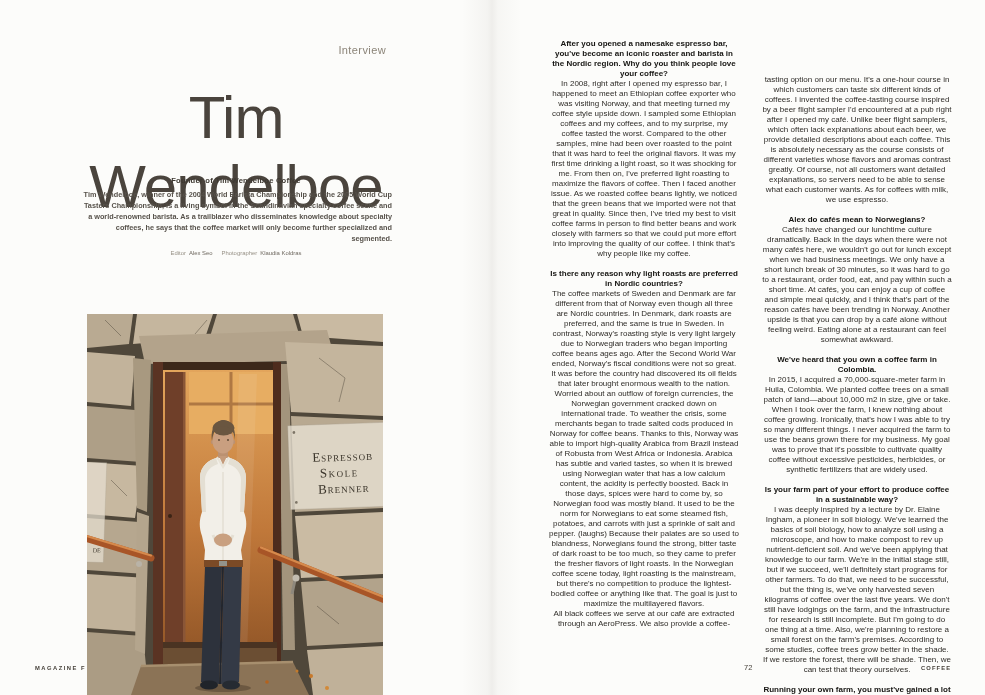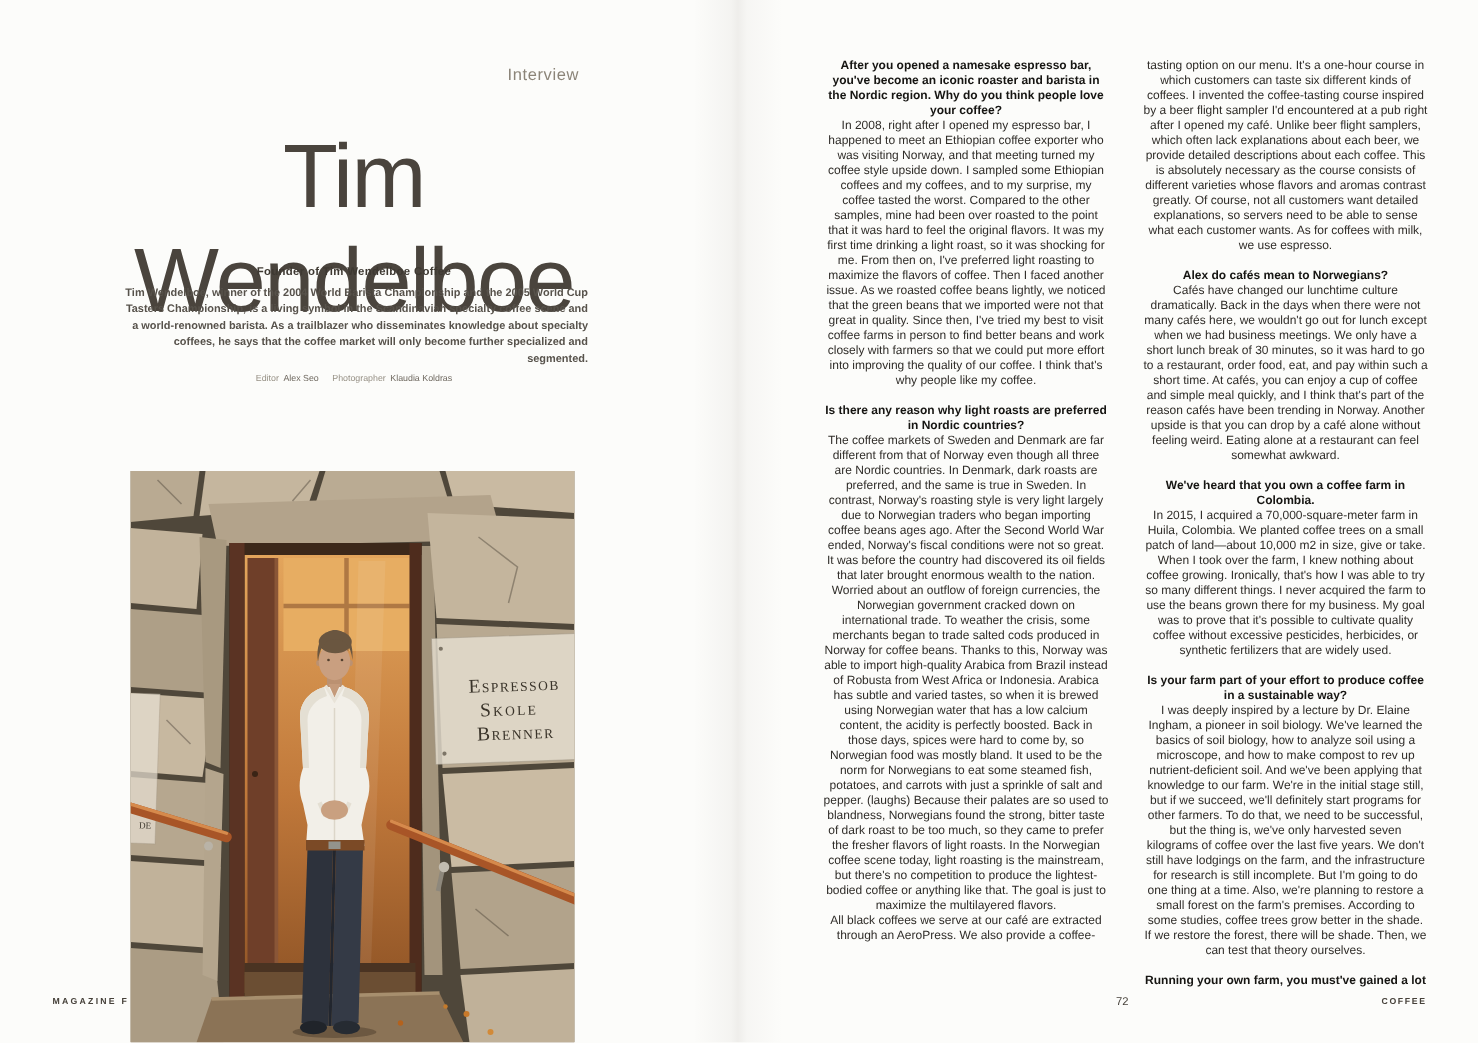--- a/index.html
+++ b/index.html
@@ -52,21 +52,21 @@
     position:absolute; left:35px; top:665px;
     font-size:5.8px; font-weight:700; letter-spacing:1.5px; color:#46413a;
   }
 
   
   .col {
     position:absolute; top:39px; width:190px;
     font-size:8px; line-height:10px; color:#2f2c28; text-align:center;
   }
   .col-1 { left:549px; }
-  .col-2 { left:762px; }
+  .col-2 { left:762px;margin-top:36px; }
   .col p.q { font-weight:700; color:#161512; margin:10px 0 0 0; }
   .col p.a { margin:0; }
   .col p:first-child { margin-top:0; }
 
   .pageno {
     position:absolute; left:744px; top:663px;
     font-size:7.5px; color:#46413a;
   }
   .issue {
     position:absolute; left:921px; top:665px;

